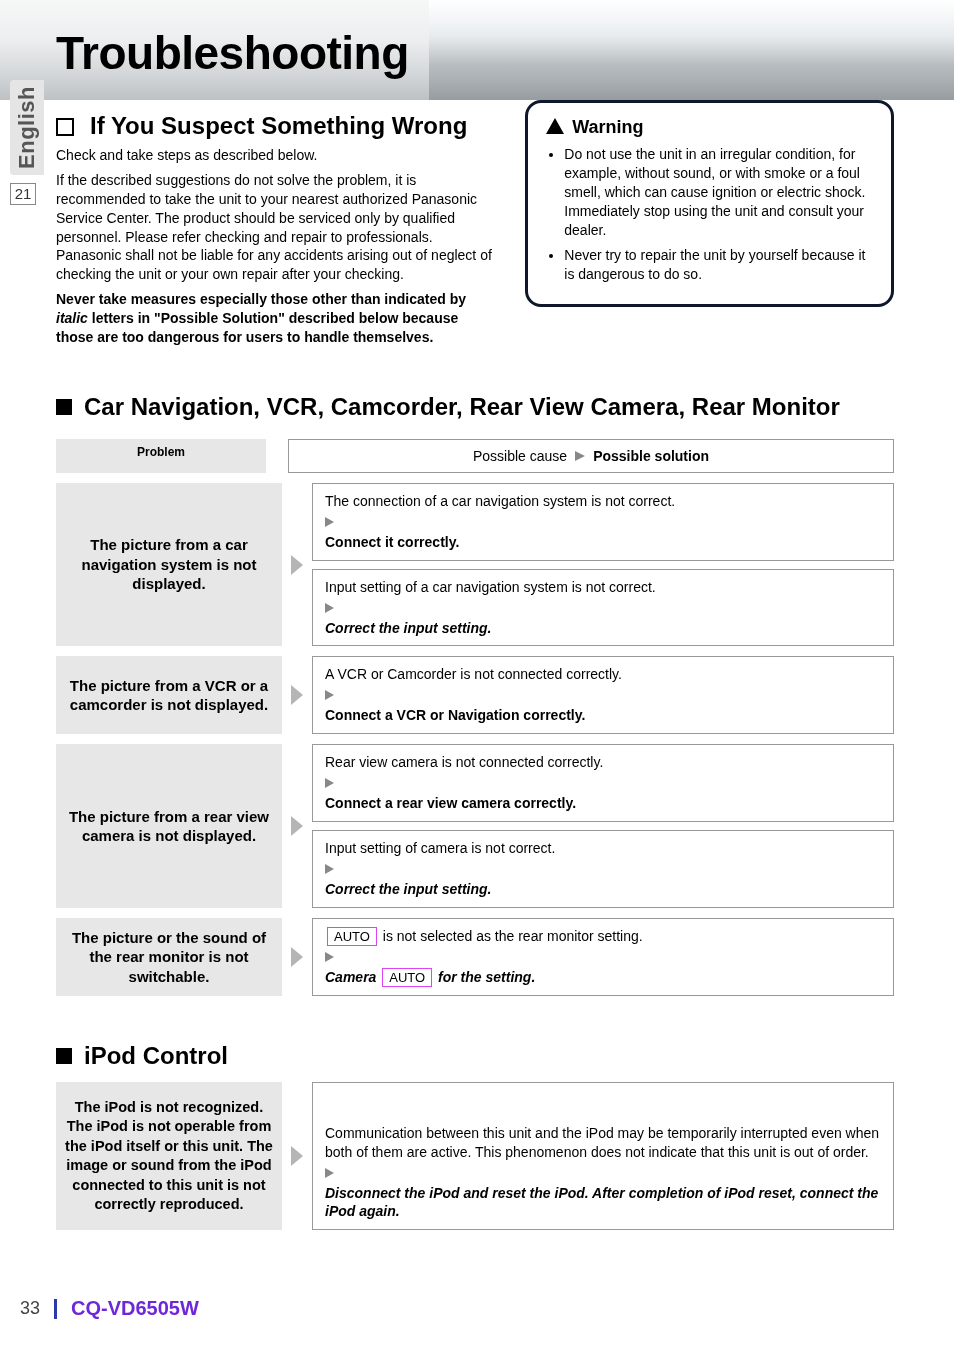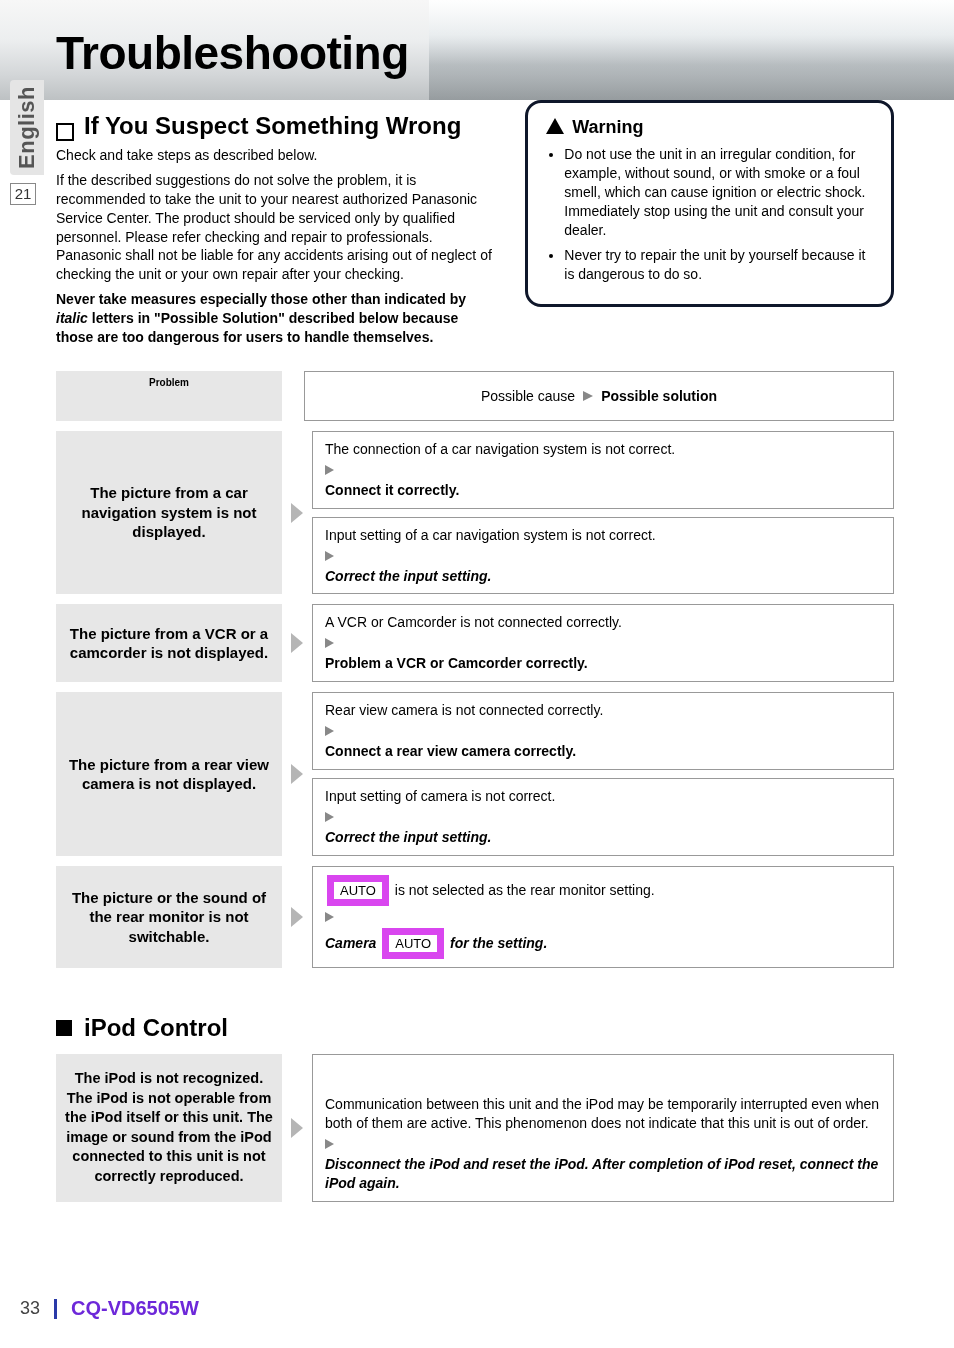--- a/index.html
+++ b/index.html
@@ -73,22 +73,22 @@
     align-items: flex-start;
   }
   .left-col { flex: 1 1 52%; }
   .right-col { flex: 0 0 44%; }
   .section-h {
     font-size: 24px;
     font-weight: 900;
     font-family: Arial Black, Arial, sans-serif;
     margin: 14px 0 6px 0;
     display: flex;
-    align-items: flex-end;
-    gap: 10px;
+    align-items: center;
+    gap: 16px;
   }
   .sq-outline {
     display: inline-block;
     width: 18px; height: 18px;
     border: 2.5px solid #000;
     box-sizing: border-box;
     position: relative;
     top: 1px;
   }
   .intro {
@@ -143,32 +143,32 @@
     display: flex;
     gap: 22px;
     margin-top: 18px;
     align-items: stretch;
   }
   .prob-head {
     flex: 0 0 210px;
     background: #e7e7e7;
     text-align: center;
     font-weight: bold;
-    font-size: 10px;
-    padding: 6px 8px;
+    font-size: 12px;
+    padding: 6px 0;
   }
   .sol-head-wrap {
     flex: 1;
     border: 1px solid #999;
     display: flex;
     align-items: center;
     justify-content: center;
     font-size: 14px;
     gap: 8px;
-    padding: 16px 6px;
+    padding: 8px 6px;
   }
   .sol-head-wrap .bold { font-weight: bold; }
   .arr-rt {
     display: inline-block;
     width: 0; height: 0;
     border-top: 5px solid transparent;
     border-bottom: 5px solid transparent;
     border-left: 10px solid #888;
   }
 
@@ -227,21 +227,21 @@
     width: 0; height: 0;
     border-top: 5px solid transparent;
     border-bottom: 5px solid transparent;
     border-left: 9px solid #888;
     margin-top: 5px;
   }
   .sol-cell .solution .txt { font-weight: bold; }
   .sol-cell .solution .txt.italic { font-style: italic; }
   .auto-chip {
     display: inline-block;
-    border: 7px solid #d946ef;
+    border: 1px solid #d946ef;
     padding: 0 6px;
     font-size: 13px;
     line-height: 17px;
     vertical-align: baseline;
     margin: 0 2px;
   }
 
   .ipod-row .prob-cell {
     font-size: 14.5px;
     line-height: 1.35;
@@ -302,20 +302,24 @@
           <span>Warning</span>
         </div>
         <ul>
           <li>Do not use the unit in an irregular condition, for example, without sound, or with smoke or a foul smell, which can cause ignition or electric shock. Immediately stop using the unit and consult your dealer.</li>
           <li>Never try to repair the unit by yourself because it is dangerous to do so.</li>
         </ul>
       </div>
     </div>
   </div>
 
+  <div class="subhead">
+    <span class="sq-solid"></span>
+    <span>Car Navigation, VCR, Camcorder, Rear View Camera, Rear Monitor</span>
+  </div>
 
   <div class="tbl-head-row">
     <div class="prob-head">Problem</div>
     <div class="sol-head-wrap">
       <span>Possible cause</span>
       <span class="arr-rt"></span>
       <span class="bold">Possible solution</span>
     </div>
   </div>
 
@@ -345,21 +349,21 @@
   <div class="row">
     <div class="prob-cell">The picture from a VCR or a camcorder is not displayed.</div>
     <div class="chev-cell">
         <span class="chev"></span>
       </div>
     <div class="sol-stack">
       <div class="sol-cell">
         <div>A VCR or Camcorder is not connected correctly.</div>
         <div class="solution">
           <span class="arr-sm"></span>
-          <span class="txt">Problem a VCR or Camcorder correctly.</span>
+          <span class="txt">Connect a VCR or Navigation correctly.</span>
         </div>
       </div>
     </div>
   </div>
 
   <div class="row">
     <div class="prob-cell">The picture from a rear view camera is not displayed.</div>
     <div class="chev-cell">
         <span class="chev"></span>
       </div>

